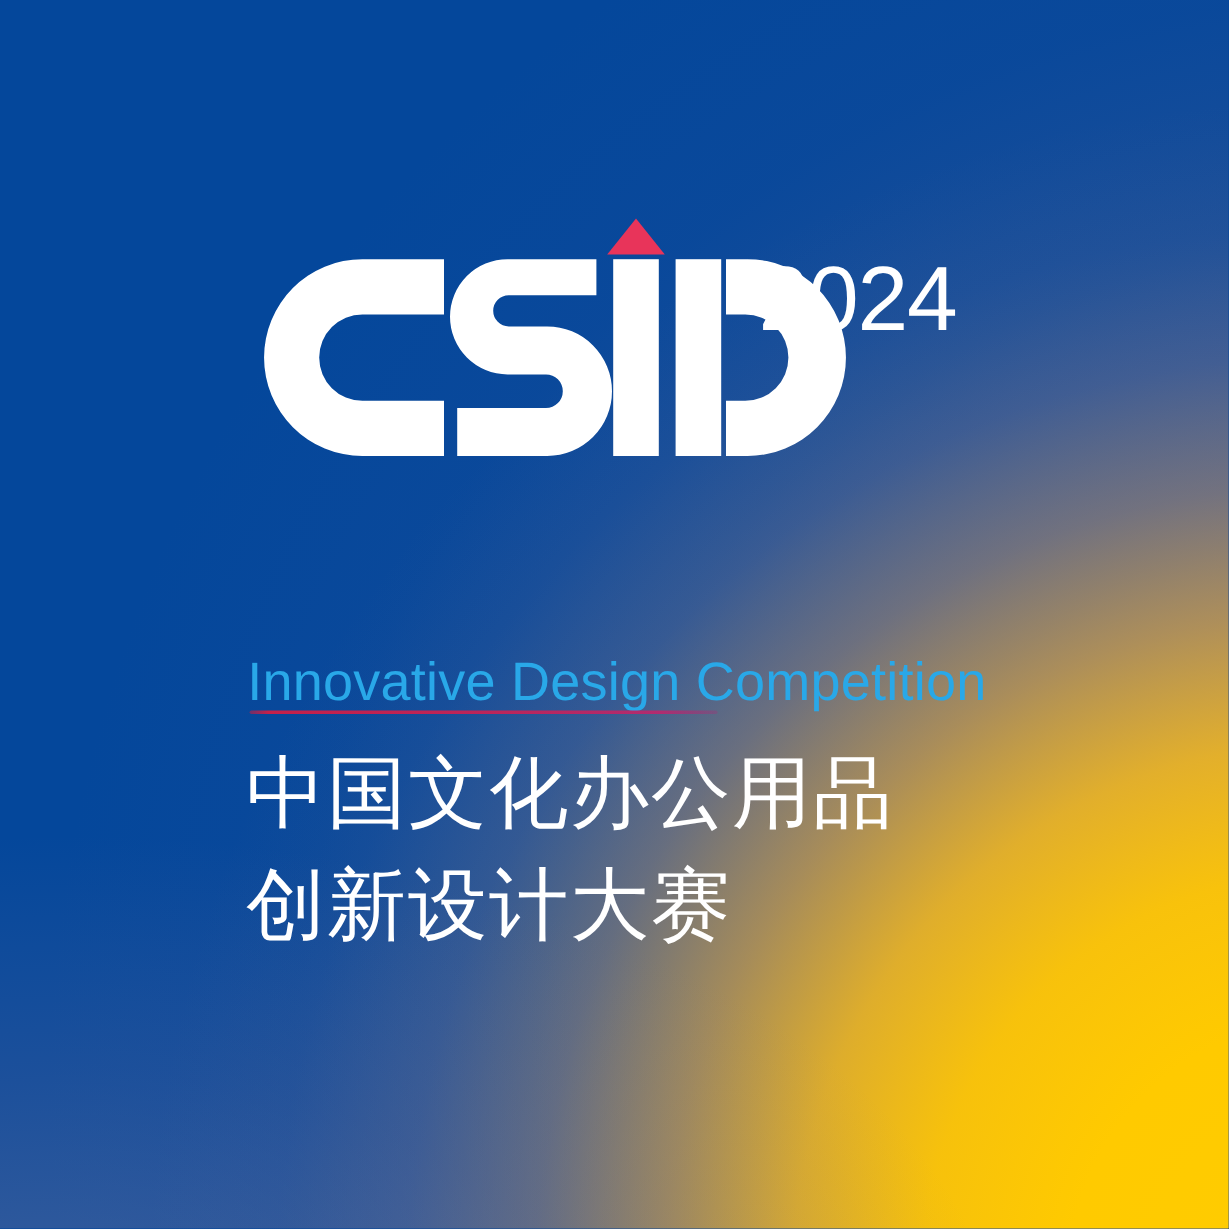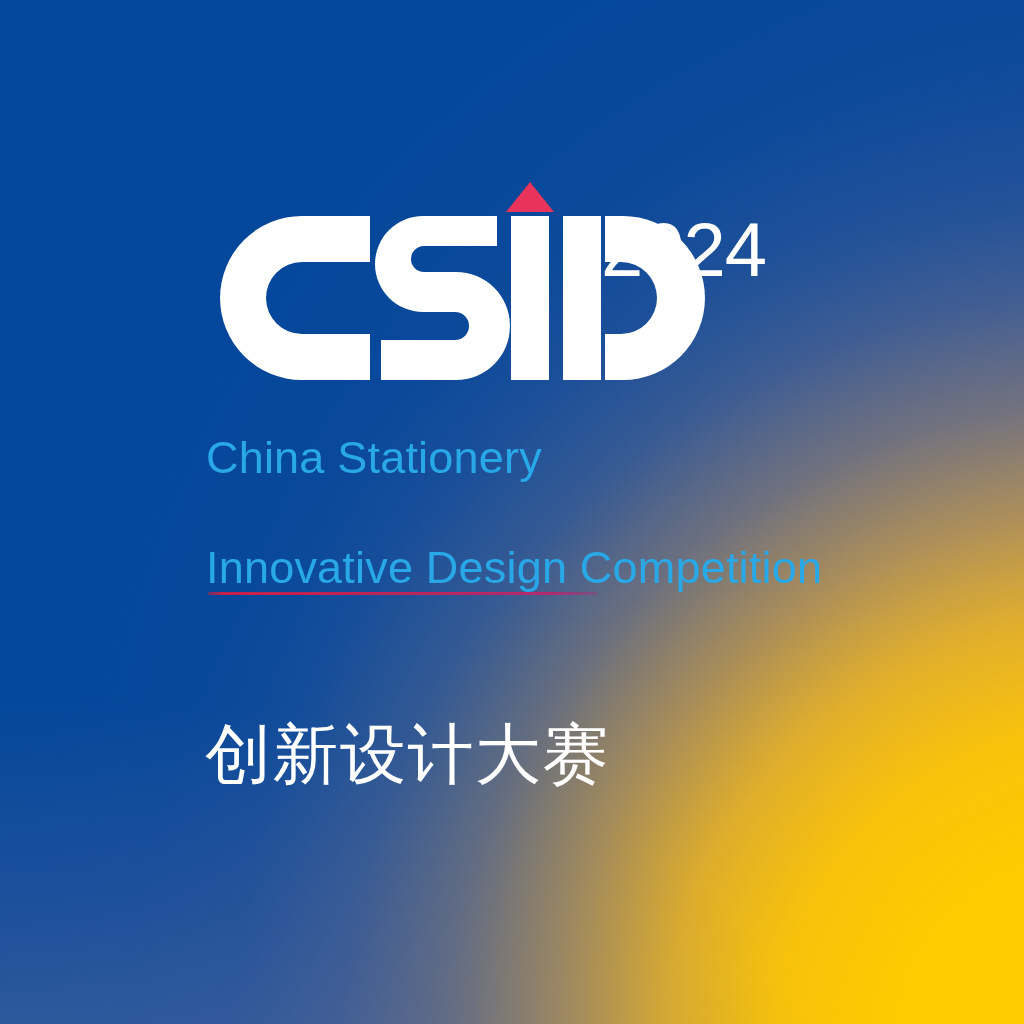--- a/index.html
+++ b/index.html
@@ -80,20 +80,21 @@
   .year {
     position: absolute;
     left: 601px;
     top: 212px;
     font-size: 76px;
     line-height: 1;
     letter-spacing: -1px;
     font-weight: 300;
     color: #ffffff;
     white-space: nowrap;
+    padding-left: 31px;
   }
 
   
   .en {
     position: absolute;
     left: 206px;
     color: #29a8e8;
     font-size: 45px;
     line-height: 1;
     font-weight: 400;
@@ -227,21 +228,21 @@
             L 400 202
             L 418 202
             A 82 82 0 0 0 418 38
             Z"></path>
         </g>
       </svg>
     </div>
 
     <div class="year">2024</div>
 
-    <div class="en en-1">China Stationery</div>
     <div class="en en-2">Innovative Design Competition</div>
 
     <div class="divider"></div>
 
+    <div class="cn cn-1">中国文化办公用品</div>
     <div class="cn cn-2">创新设计大赛</div>
 
   </div>
 </div>
 
 </body></html>

